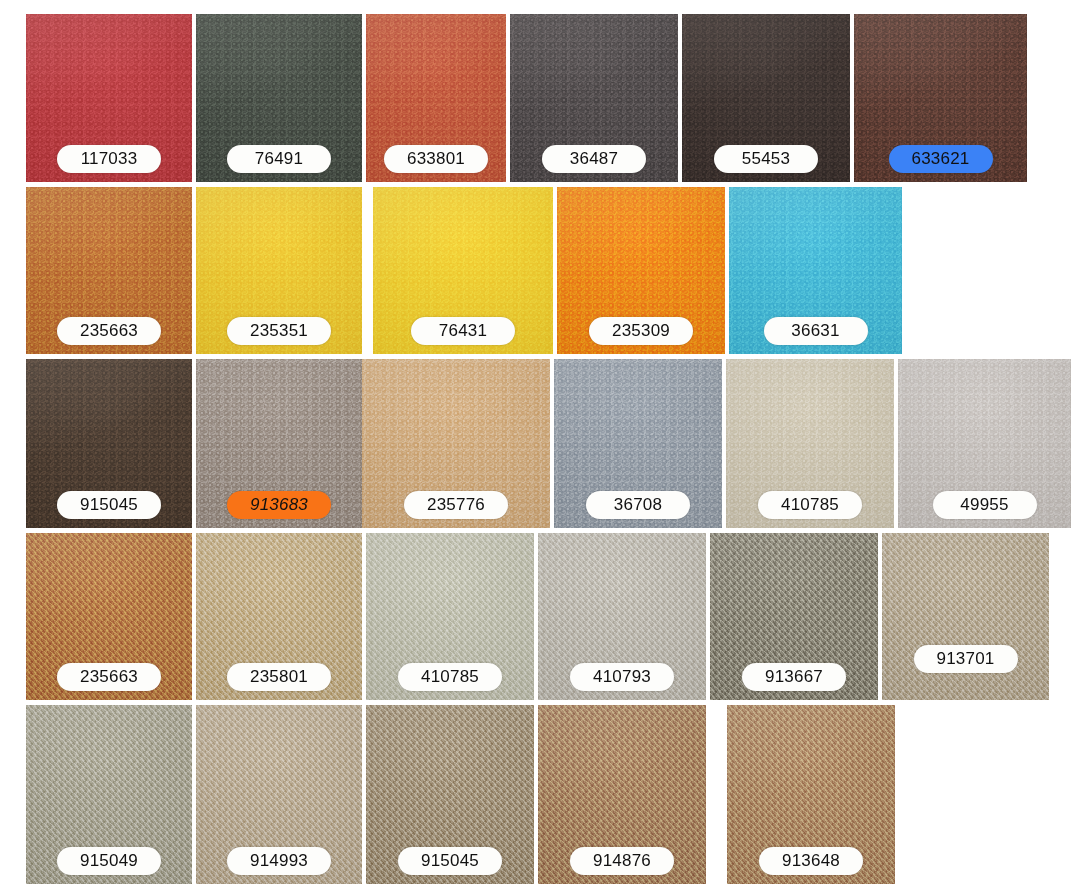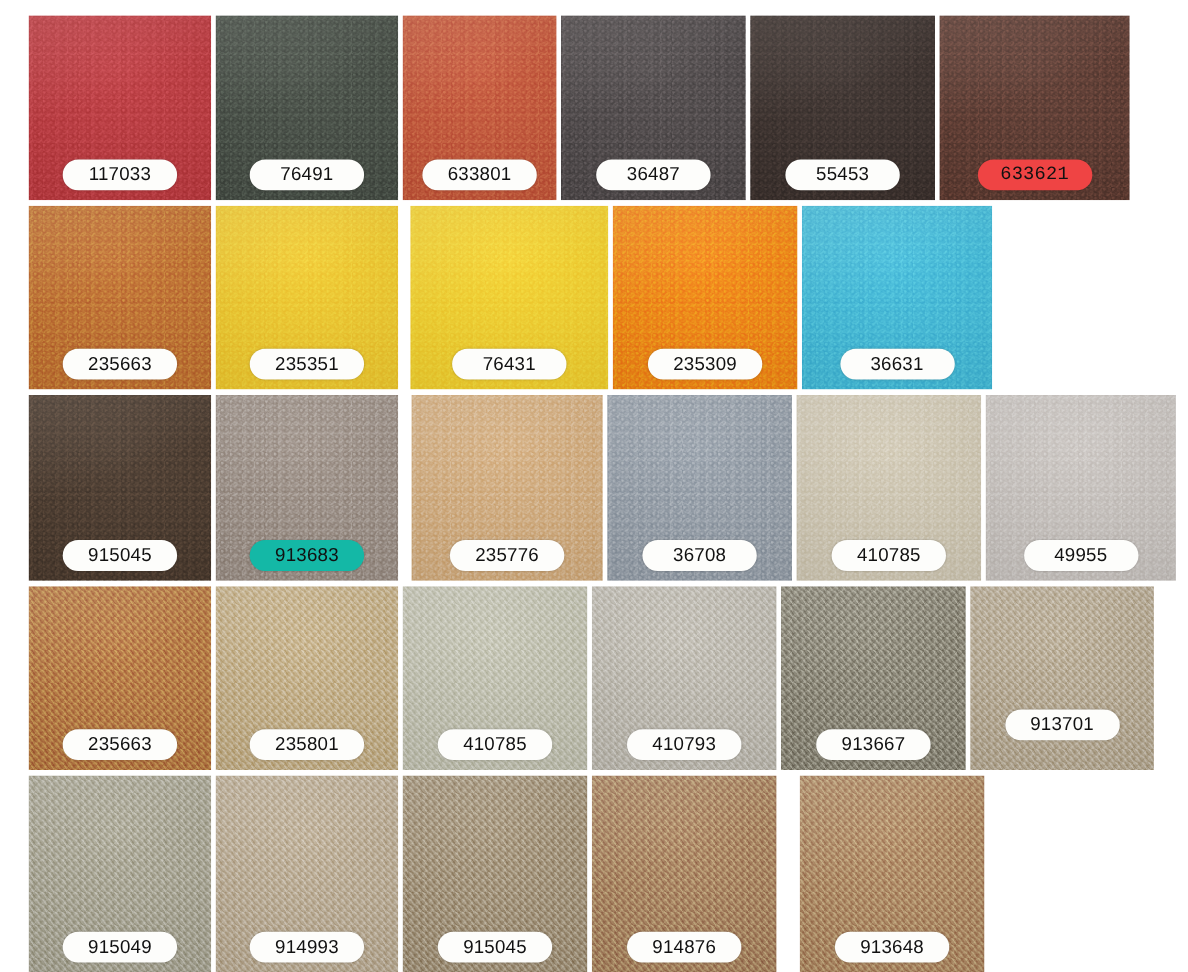--- a/index.html
+++ b/index.html
@@ -171,21 +171,21 @@
       <div class="swatch-cell tex-pebble" style="margin-left: 4px; width: 168px;">
         <div class="swatch-color" title="espresso-brown" style="background: rgb(59, 48, 44);"></div>
         <div class="grain"></div>
         <div class="shade"></div>
         <div class="code-pill pill-center" style="background: rgb(253, 253, 251); color: rgb(17, 17, 17);">55453</div>
       </div>
       <div class="swatch-cell tex-pebble" style="margin-left: 4px; width: 173px;">
         <div class="swatch-color" title="deep-chestnut" style="background: rgb(94, 58, 48);"></div>
         <div class="grain"></div>
         <div class="shade"></div>
-        <div class="code-pill pill-center" style="background: #ef4444; color: rgb(17, 17, 17); font-family: Liberation Mono, monospace;">633621</div>
+        <div class="code-pill pill-center" style="background: #3b82f6; color: rgb(17, 17, 17);">633621</div>
       </div>
     </div>
     <div class="swatch-row row-1" style="top: 187px; height: 167px;">
       <div class="swatch-cell tex-pebble" style="margin-left: 26px; width: 166px;">
         <div class="swatch-color" title="amber-tan" style="background: rgb(196, 116, 48);"></div>
         <div class="grain"></div>
         <div class="shade"></div>
         <div class="code-pill pill-center" style="background: rgb(253, 253, 251); color: rgb(17, 17, 17);">235663</div>
       </div>
       <div class="swatch-cell tex-pebble" style="margin-left: 4px; width: 166px;">
@@ -217,23 +217,23 @@
       <div class="swatch-cell tex-pebble" style="margin-left: 26px; width: 166px;">
         <div class="swatch-color" title="dark-walnut" style="background: rgb(75, 58, 45);"></div>
         <div class="grain"></div>
         <div class="shade"></div>
         <div class="code-pill pill-center" style="background: rgb(253, 253, 251); color: rgb(17, 17, 17);">915045</div>
       </div>
       <div class="swatch-cell tex-pebble" style="margin-left: 4px; width: 166px;">
         <div class="swatch-color" title="warm-taupe" style="background: rgb(160, 148, 139);"></div>
         <div class="grain"></div>
         <div class="shade"></div>
-        <div class="code-pill pill-center" style="background: #14b8a6; color: rgb(17, 17, 17);">913683</div>
-      </div>
-      <div class="swatch-cell tex-pebble" style="margin-left: 12px; width: 174px;">
+        <div class="code-pill pill-center" style="background: #f97316; color: rgb(17, 17, 17); font-style: italic;">913683</div>
+      </div>
+      <div class="swatch-cell tex-pebble" style="margin-left: 0; width: 188px;">
         <div class="swatch-color" title="sand-beige" style="background: rgb(214, 177, 132);"></div>
         <div class="grain"></div>
         <div class="shade"></div>
         <div class="code-pill pill-center" style="background: rgb(253, 253, 251); color: rgb(17, 17, 17);">235776</div>
       </div>
       <div class="swatch-cell tex-pebble" style="margin-left: 4px; width: 168px;">
         <div class="swatch-color" title="cool-grey-blue" style="background: rgb(154, 163, 173);"></div>
         <div class="grain"></div>
         <div class="shade"></div>
         <div class="code-pill pill-center" style="background: rgb(253, 253, 251); color: rgb(17, 17, 17);">36708</div>

